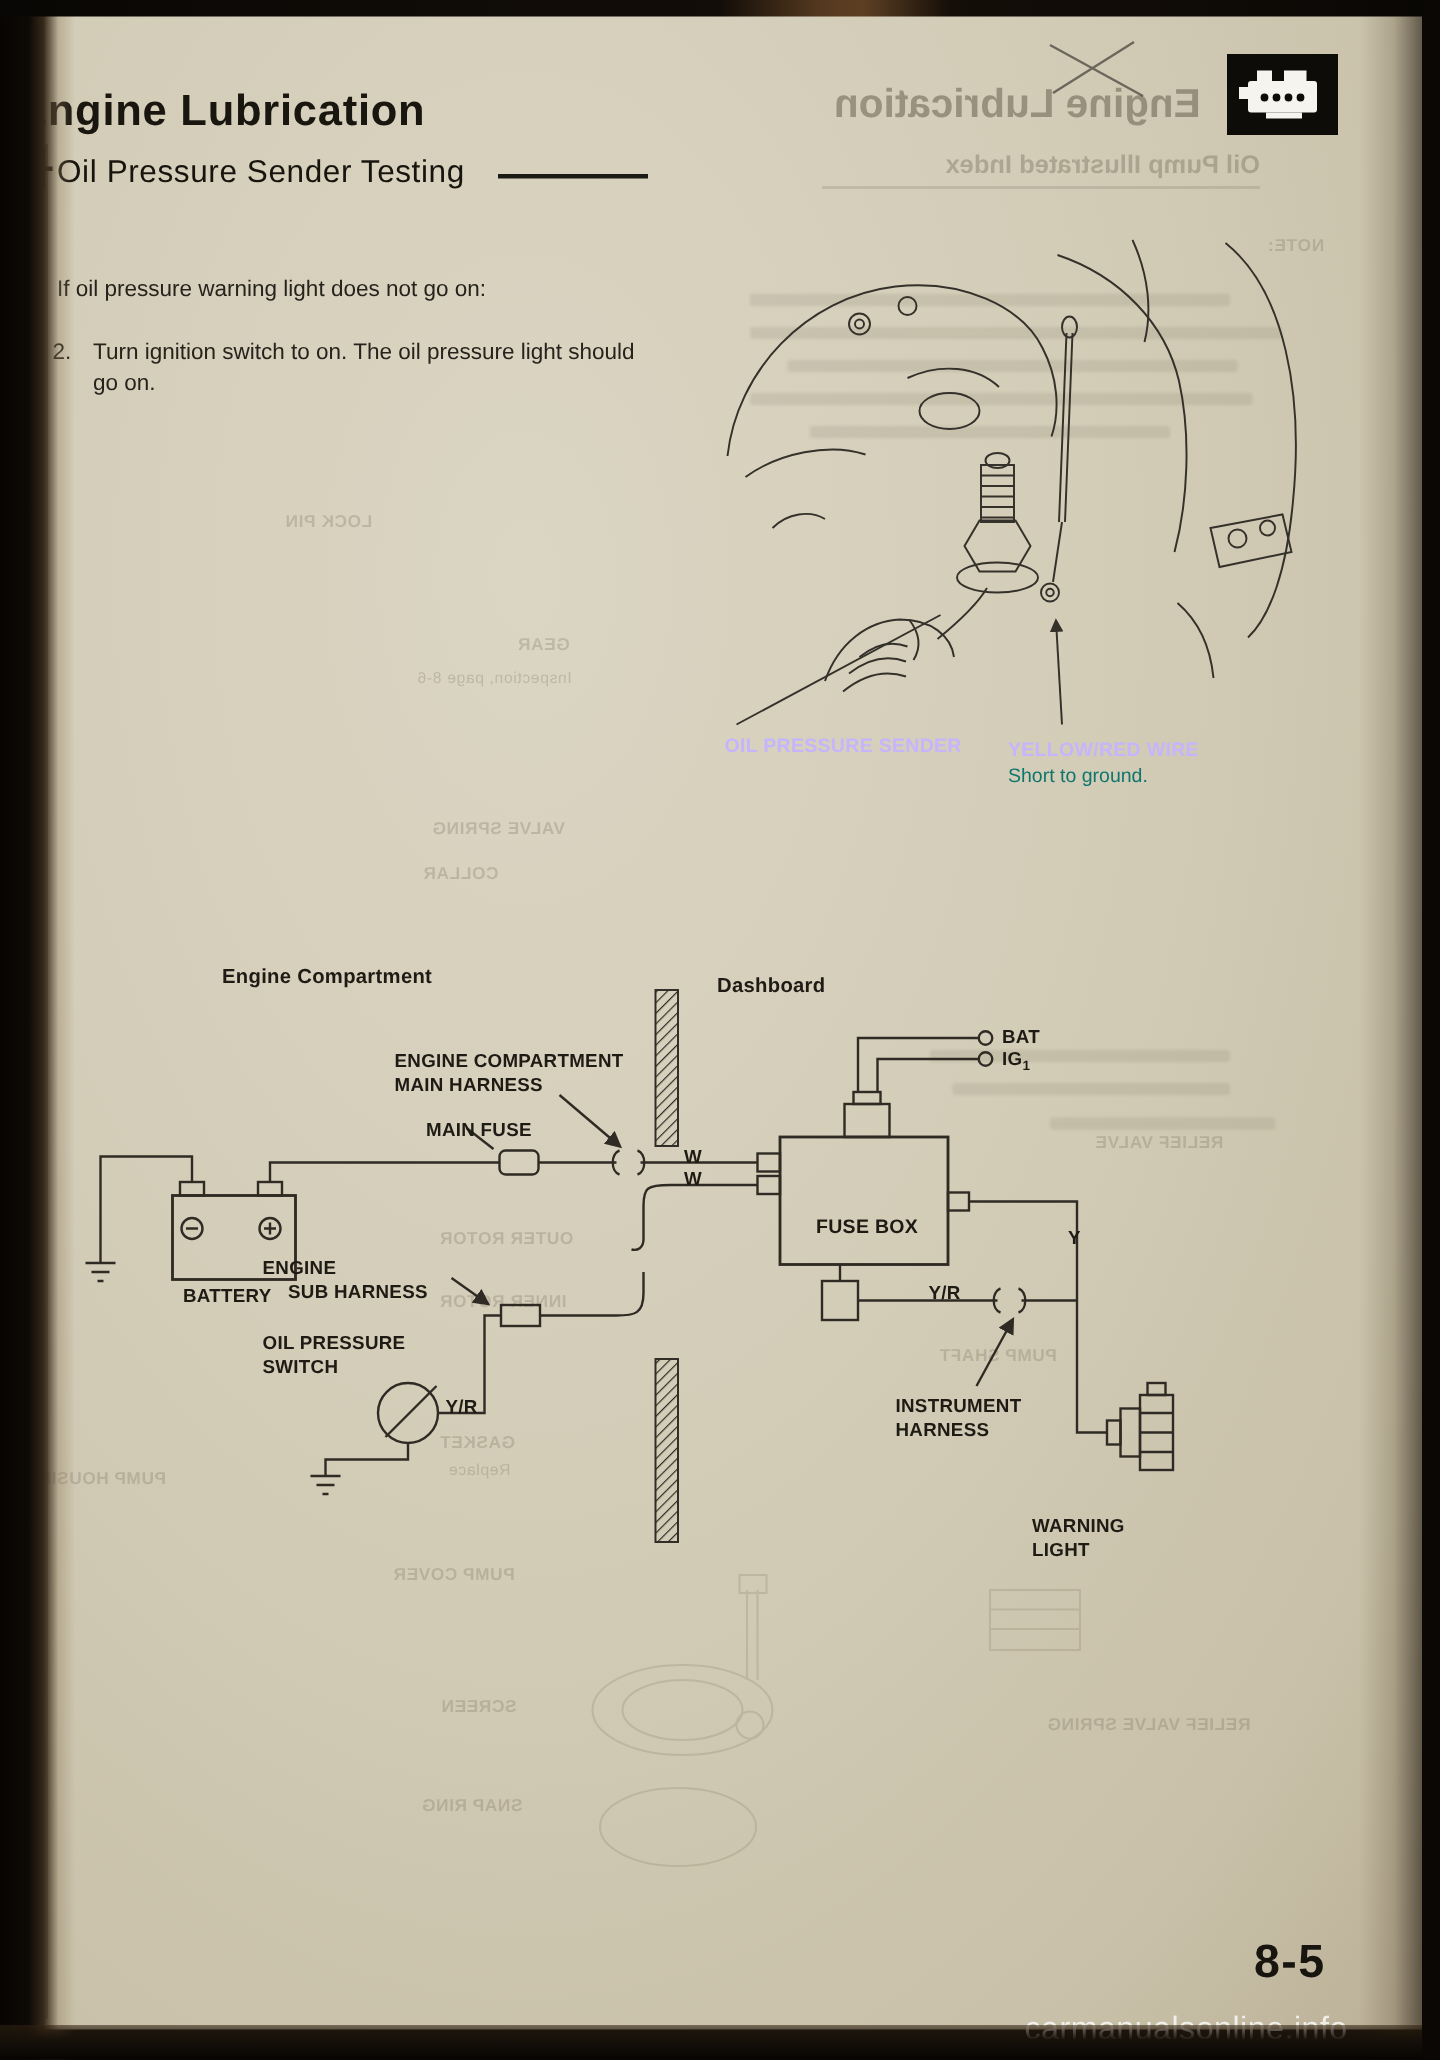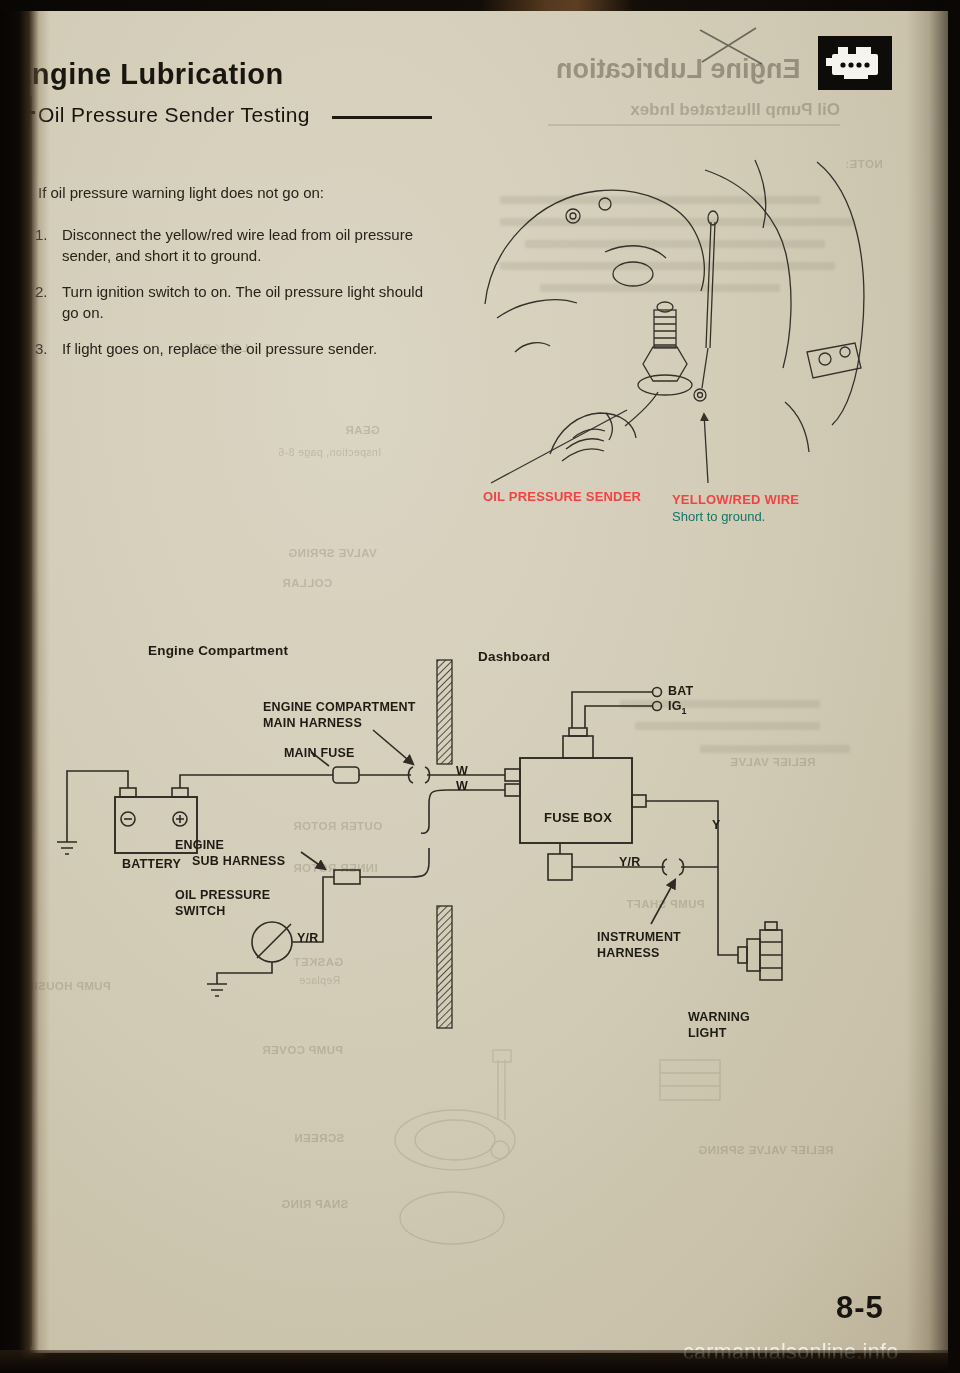--- a/index.html
+++ b/index.html
@@ -32,21 +32,21 @@
   .subtitle-rule{position:absolute;left:332px;top:116px;width:100px;height:2.5px;background:#1c1a14;}
 
   .engine-icon-box{position:absolute;left:818px;top:36px;width:74px;height:54px;background:#0e0c09;}
 
   .intro{position:absolute;left:38px;top:184px;font-size:15px;color:#26231c;}
   .steps{position:absolute;left:35px;top:224px;width:402px;}
   .step{display:flex;margin-bottom:15px;font-size:15px;line-height:21px;color:#26231c;}
   .step .num{width:27px;flex:0 0 27px;}
   .step .txt{flex:1;}
 
-  .ill-label{position:absolute;font-size:13px;font-weight:bold;color:#ef4444;white-space:nowrap;letter-spacing:.2px;}
+  .ill-label{position:absolute;font-size:13px;font-weight:bold;color:#c4b5fd;white-space:nowrap;letter-spacing:.2px;}
   .ill-sub{position:absolute;font-size:13px;color:#0f766e;white-space:nowrap;}
 
   .dlabel{position:absolute;font-size:12.5px;font-weight:bold;color:#1e1b15;white-space:nowrap;letter-spacing:.2px;}
   .dlabel.sec{font-size:13.5px;}
   .dlabel sub{font-size:9px;}
 
   .page-number{position:absolute;left:836px;top:1290px;font-size:31px;font-weight:bold;color:#18150f;letter-spacing:1px;}
   .watermark{position:absolute;left:683px;top:1340px;font-size:21.5px;color:rgba(248,248,246,.85);letter-spacing:.3px;}
 
   
@@ -133,30 +133,22 @@
   </svg>
 </div>
 
 <svg class="pencil-x" width="80" height="46" viewBox="0 0 80 46">
   <path d="M10,6 L72,40 M66,4 L12,38" stroke="#4a463c" stroke-width="1.6" fill="none" opacity=".75"></path>
 </svg>
 
 <div class="intro">If oil pressure warning light does not go on:</div>
 <div class="steps">
   <div class="step">
-    <span class="num">1.</span>
-    <span class="txt">Disconnect the yellow/red wire lead from oil pressure sender, and short it to ground.</span>
-  </div>
-  <div class="step">
     <span class="num">2.</span>
     <span class="txt">Turn ignition switch to on. The oil pressure light should go on.</span>
-  </div>
-  <div class="step">
-    <span class="num">3.</span>
-    <span class="txt">If light goes on, replace the oil pressure sender.</span>
   </div>
 </div>
 
 <svg class="illus" width="460" height="340" viewBox="0 0 460 340">
   <defs>
     <marker id="arw2" viewBox="0 0 10 10" refX="8" refY="5" markerWidth="7" markerHeight="7" orient="auto-start-reverse">
       <path d="M0,0 L10,5 L0,10 z" fill="#34302a"></path>
     </marker>
   </defs>
   <g fill="none" stroke="#34302a" stroke-width="1.3">

